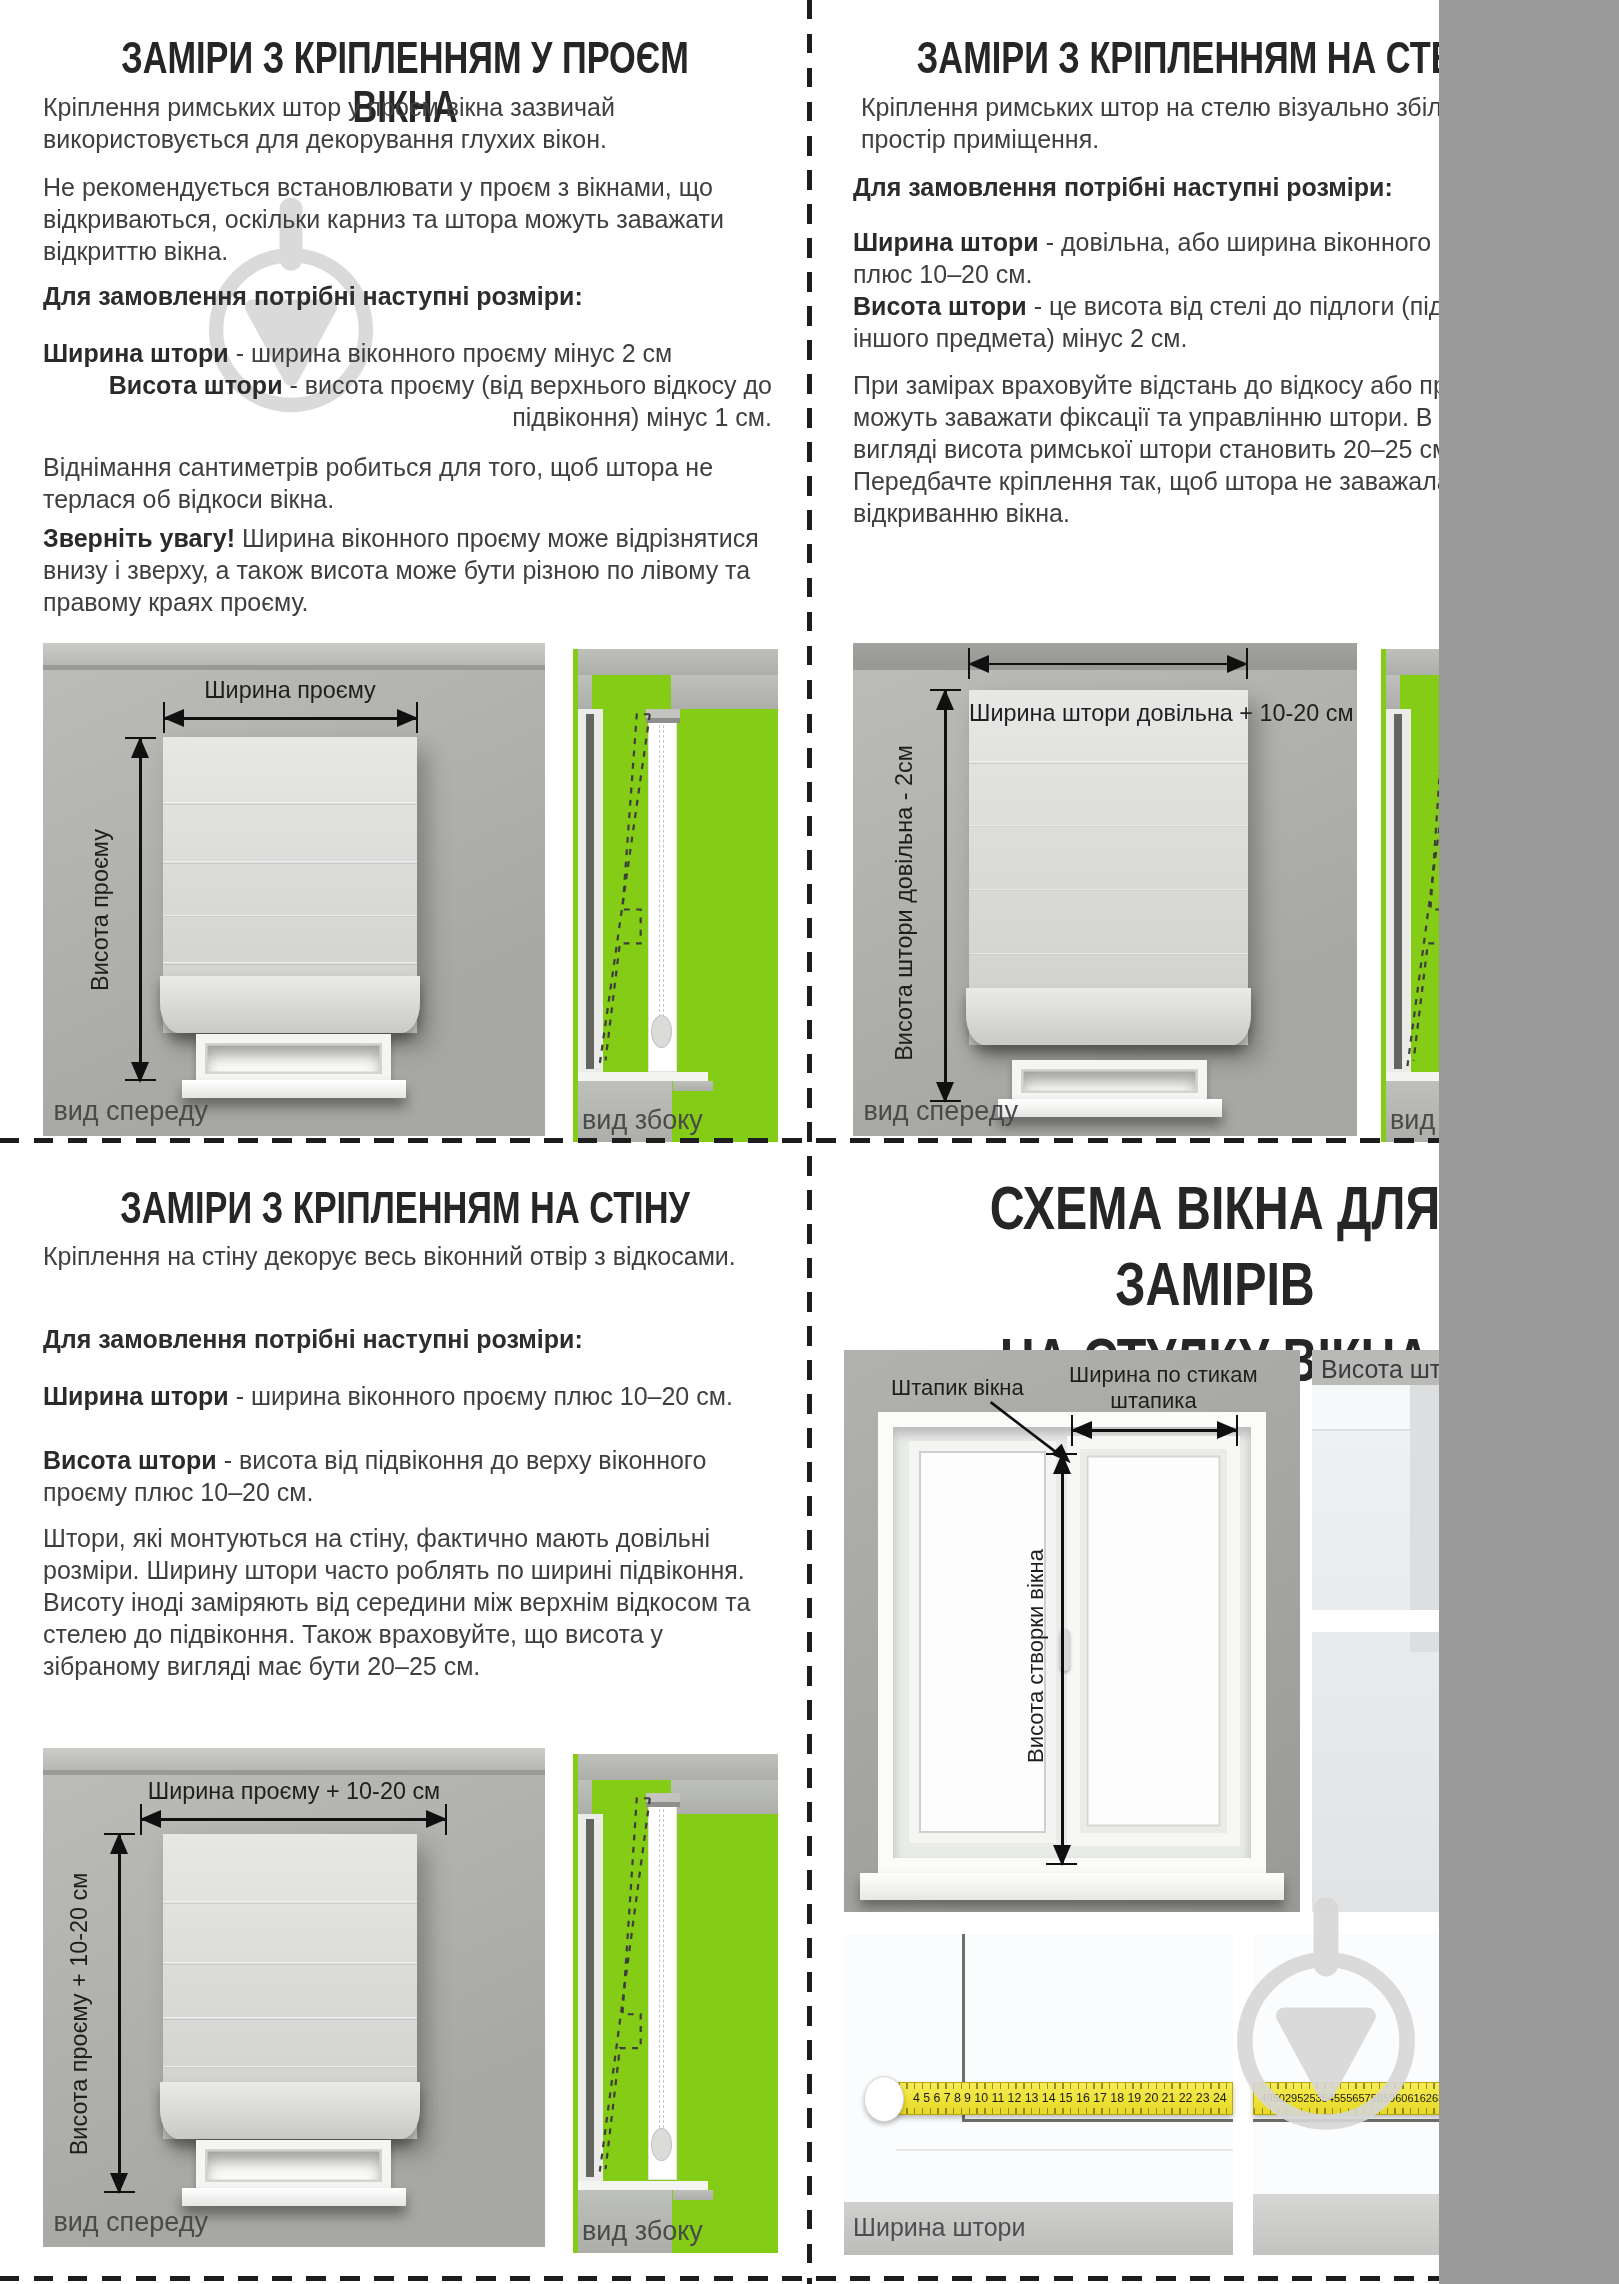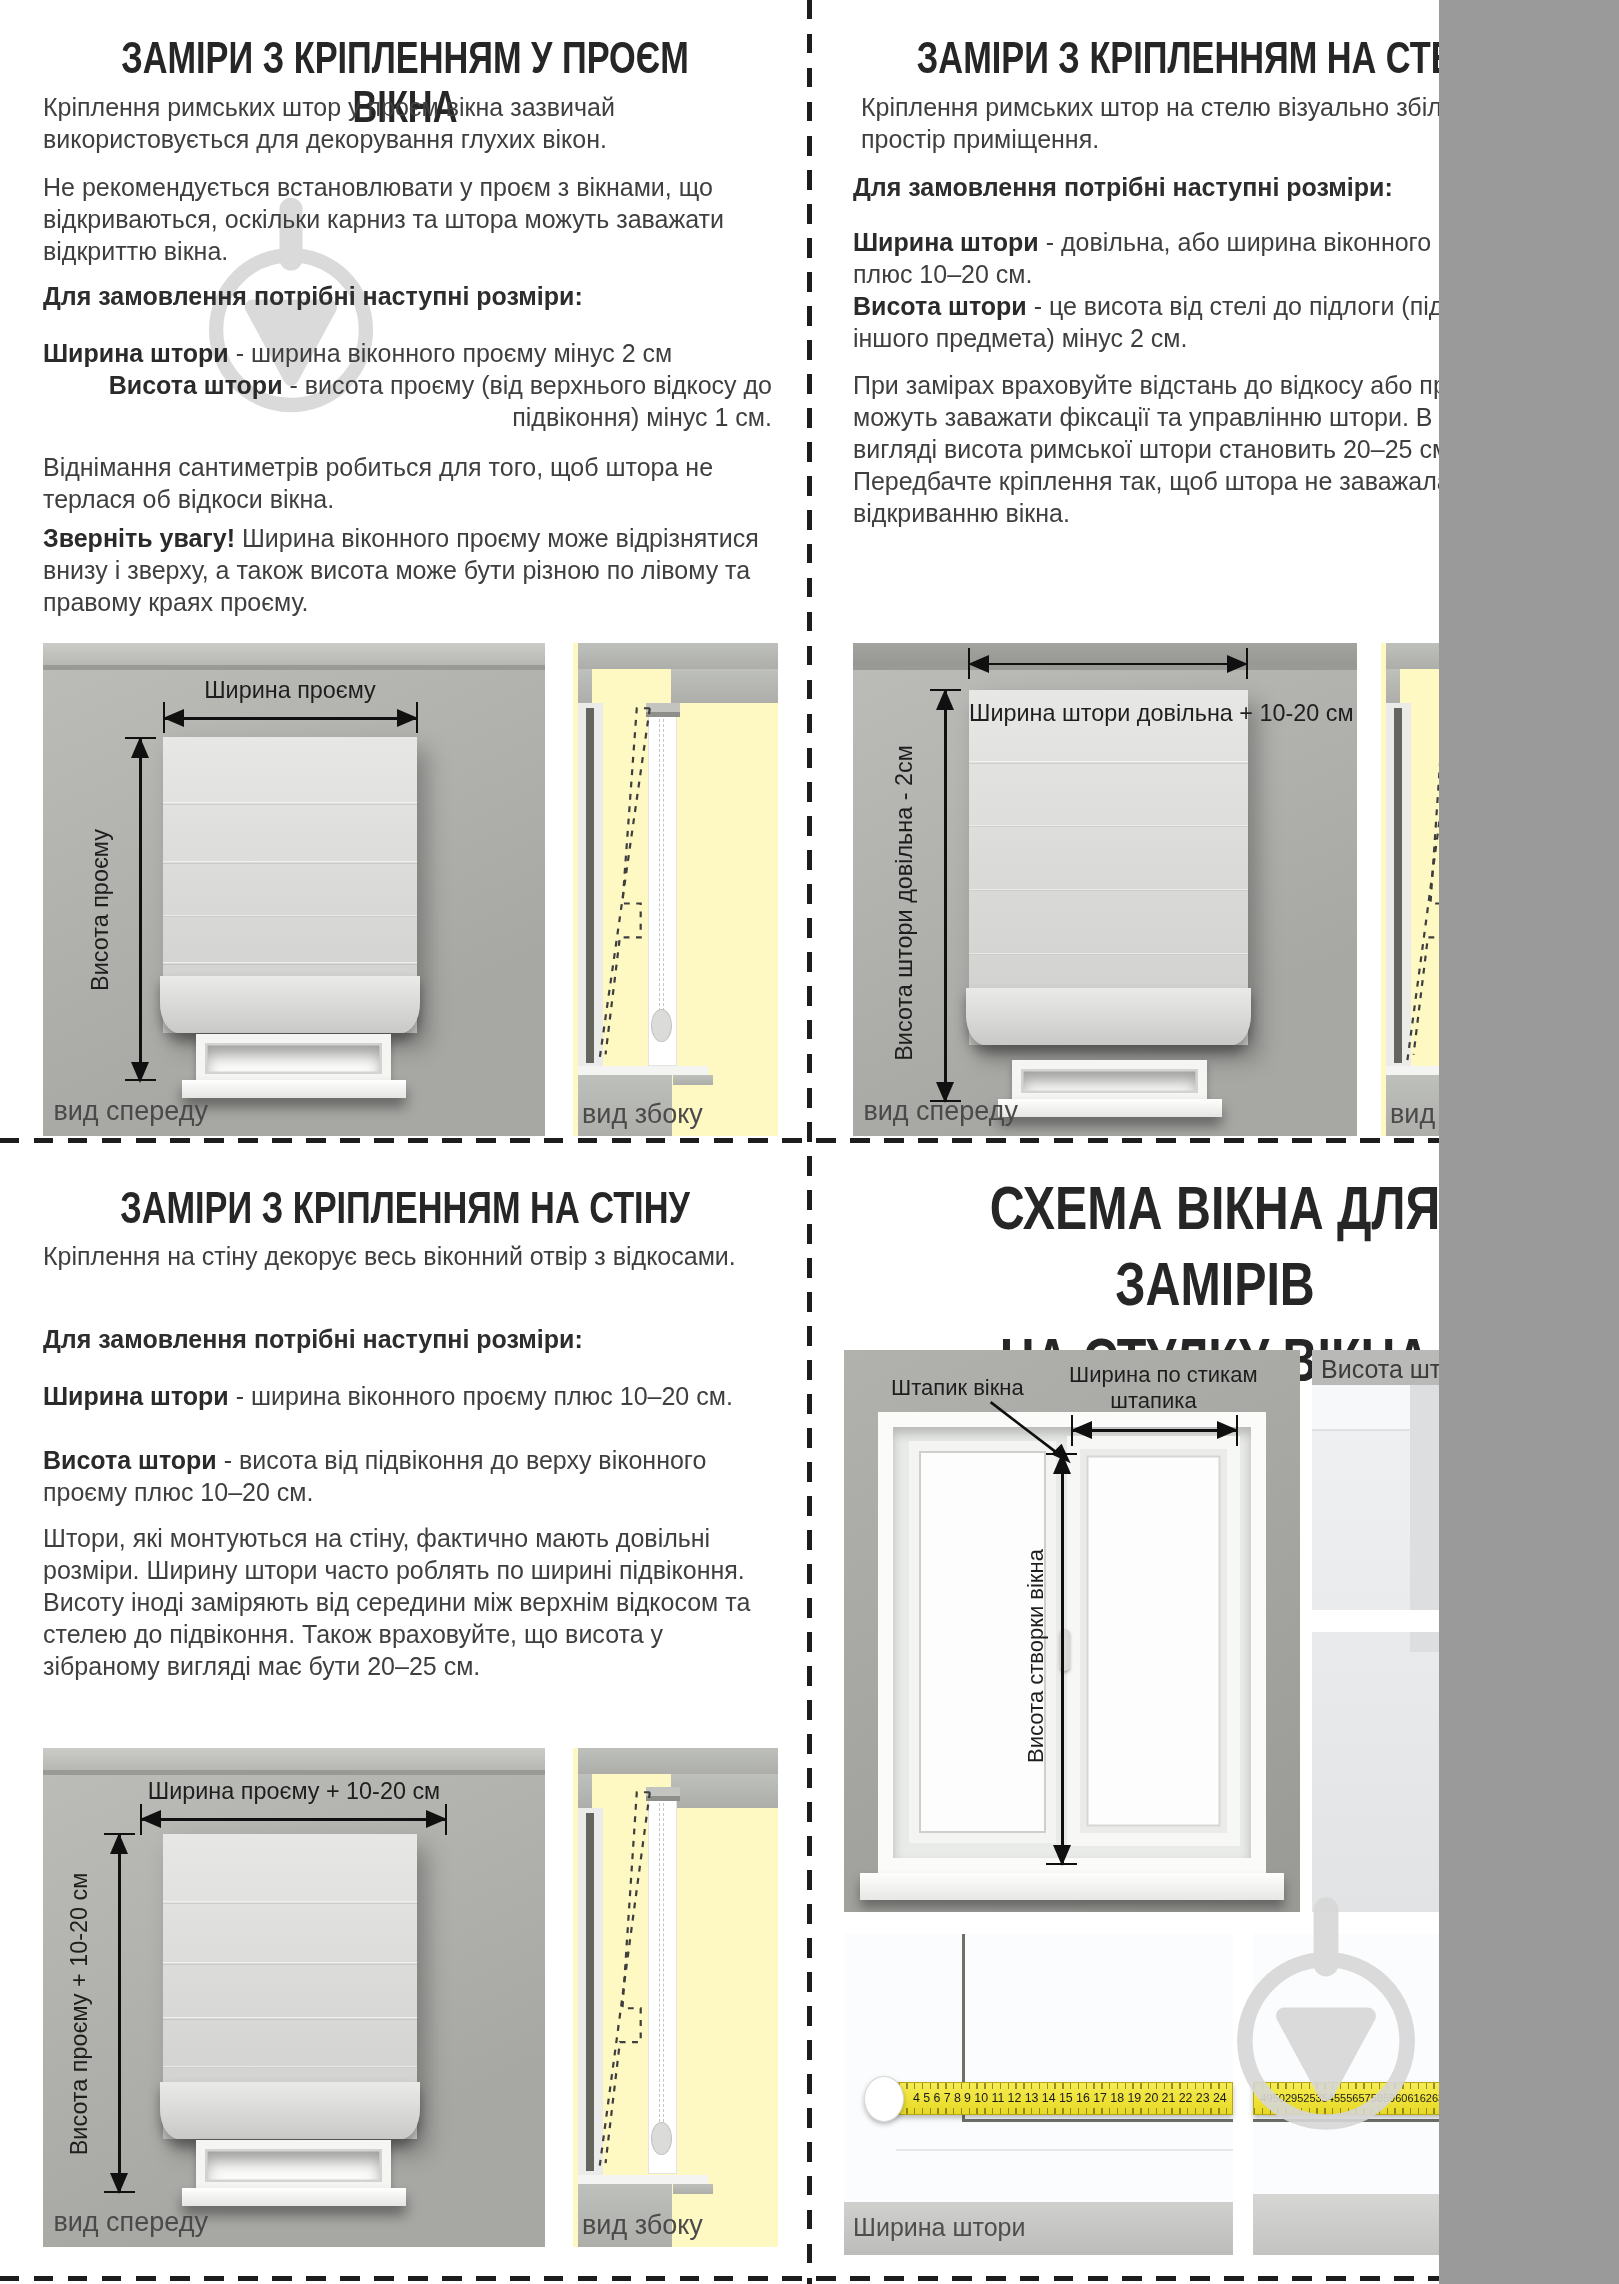--- a/index.html
+++ b/index.html
@@ -52,21 +52,21 @@
   .blind .seam{position:absolute;left:0;right:0;height:2.6px;
     background:linear-gradient(rgba(255,255,255,.85),rgba(120,120,120,.28));}
   .blind .fold{position:absolute;left:-3.3px;right:-3.3px;bottom:0;height:57px;
     border-radius:0 0 19.5px 19.5px / 0 0 30px 30px;
     background:linear-gradient(#eaeae8,#c9c9c7);box-shadow:0 7.8px 11.7px rgba(0,0,0,.35);}
   .fwindow{position:absolute;background:#fdfdfb;border:9px solid #f5f5f3;
     box-shadow:inset 0 0 0 2.6px #d3d3d1,inset 0 11.7px 15.6px rgba(35,35,35,.45),0 3.9px 6.5px rgba(0,0,0,.25);}
   .sill{position:absolute;background:linear-gradient(#ffffff,#e5e5e3);box-shadow:0 9px 13px rgba(0,0,0,.4);}
 
   
-  .side{position:absolute;background:#fef9c3;overflow:hidden;z-index:1;}
+  .side{position:absolute;background:#84cc16;overflow:hidden;z-index:1;margin-top:6px;}
   .side .g{position:absolute;background:linear-gradient(#bec0bc,#adaeaa);}
   .side .framecol{position:absolute;background:#ebebe9;}
   .side .darkstrip{position:absolute;background:#64655f;}
   .side .sashpanel{position:absolute;background:#fff;border:1.3px solid #e3e3e1;}
   .side .rail{position:absolute;background:#c3c4c0;border-bottom:5.2px solid #8e8f8b;}
   .side .chain{position:absolute;width:5.2px;border-left:1.3px dashed #c6c6c4;border-right:1.3px dashed #c6c6c4;}
   .side .weight{position:absolute;background:#dbdbd9;border:1.3px solid #c3c3c1;border-radius:50%;}
   .side svg{position:absolute;left:0;top:0;}
   .dashline{fill:none;stroke:#3e3e3e;stroke-width:3.4;stroke-dasharray:9 10;}
 

